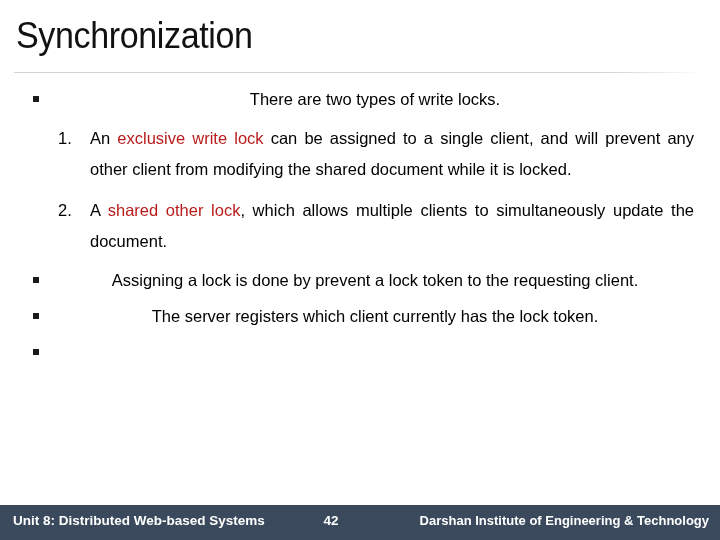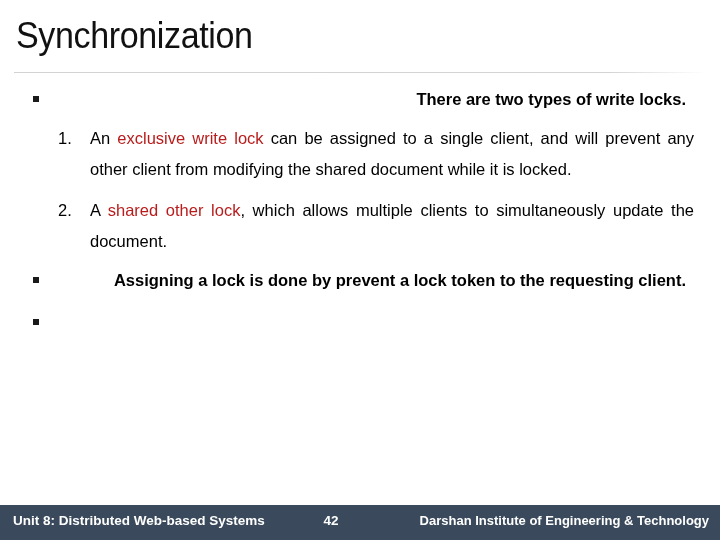--- a/index.html
+++ b/index.html
@@ -47,22 +47,21 @@
     top: 84px;
     width: 720px;
   }
 
   .lvl1 {
     position: relative;
     padding-left: 64px;
     padding-right: 34px;
     font-size: 16.5px;
     line-height: 30px;
-    text-align: right;
-    font-weight: bold;
+    text-align: center;
   }
 
   .lvl1 .sq {
     position: absolute;
     left: 33px;
     top: 12px;
     width: 6px;
     height: 6px;
     background: #1a1a1a;
   }
@@ -168,20 +167,24 @@
 
   <div class="gap-c"></div>
 
   <div class="lvl1">
     <span class="sq"></span>
     <span>Assigning a lock is done by prevent a lock token to the requesting client.</span>
   </div>
 
   <div class="gap-d"></div>
 
+  <div class="lvl1">
+    <span class="sq"></span>
+    <span>The server registers which client currently has the lock token.</span>
+  </div>
 
   <div class="gap-d"></div>
 
   <div class="lvl1">
     <span class="sq"></span>
   </div>
 
 </div>
 
 <div class="footer">

